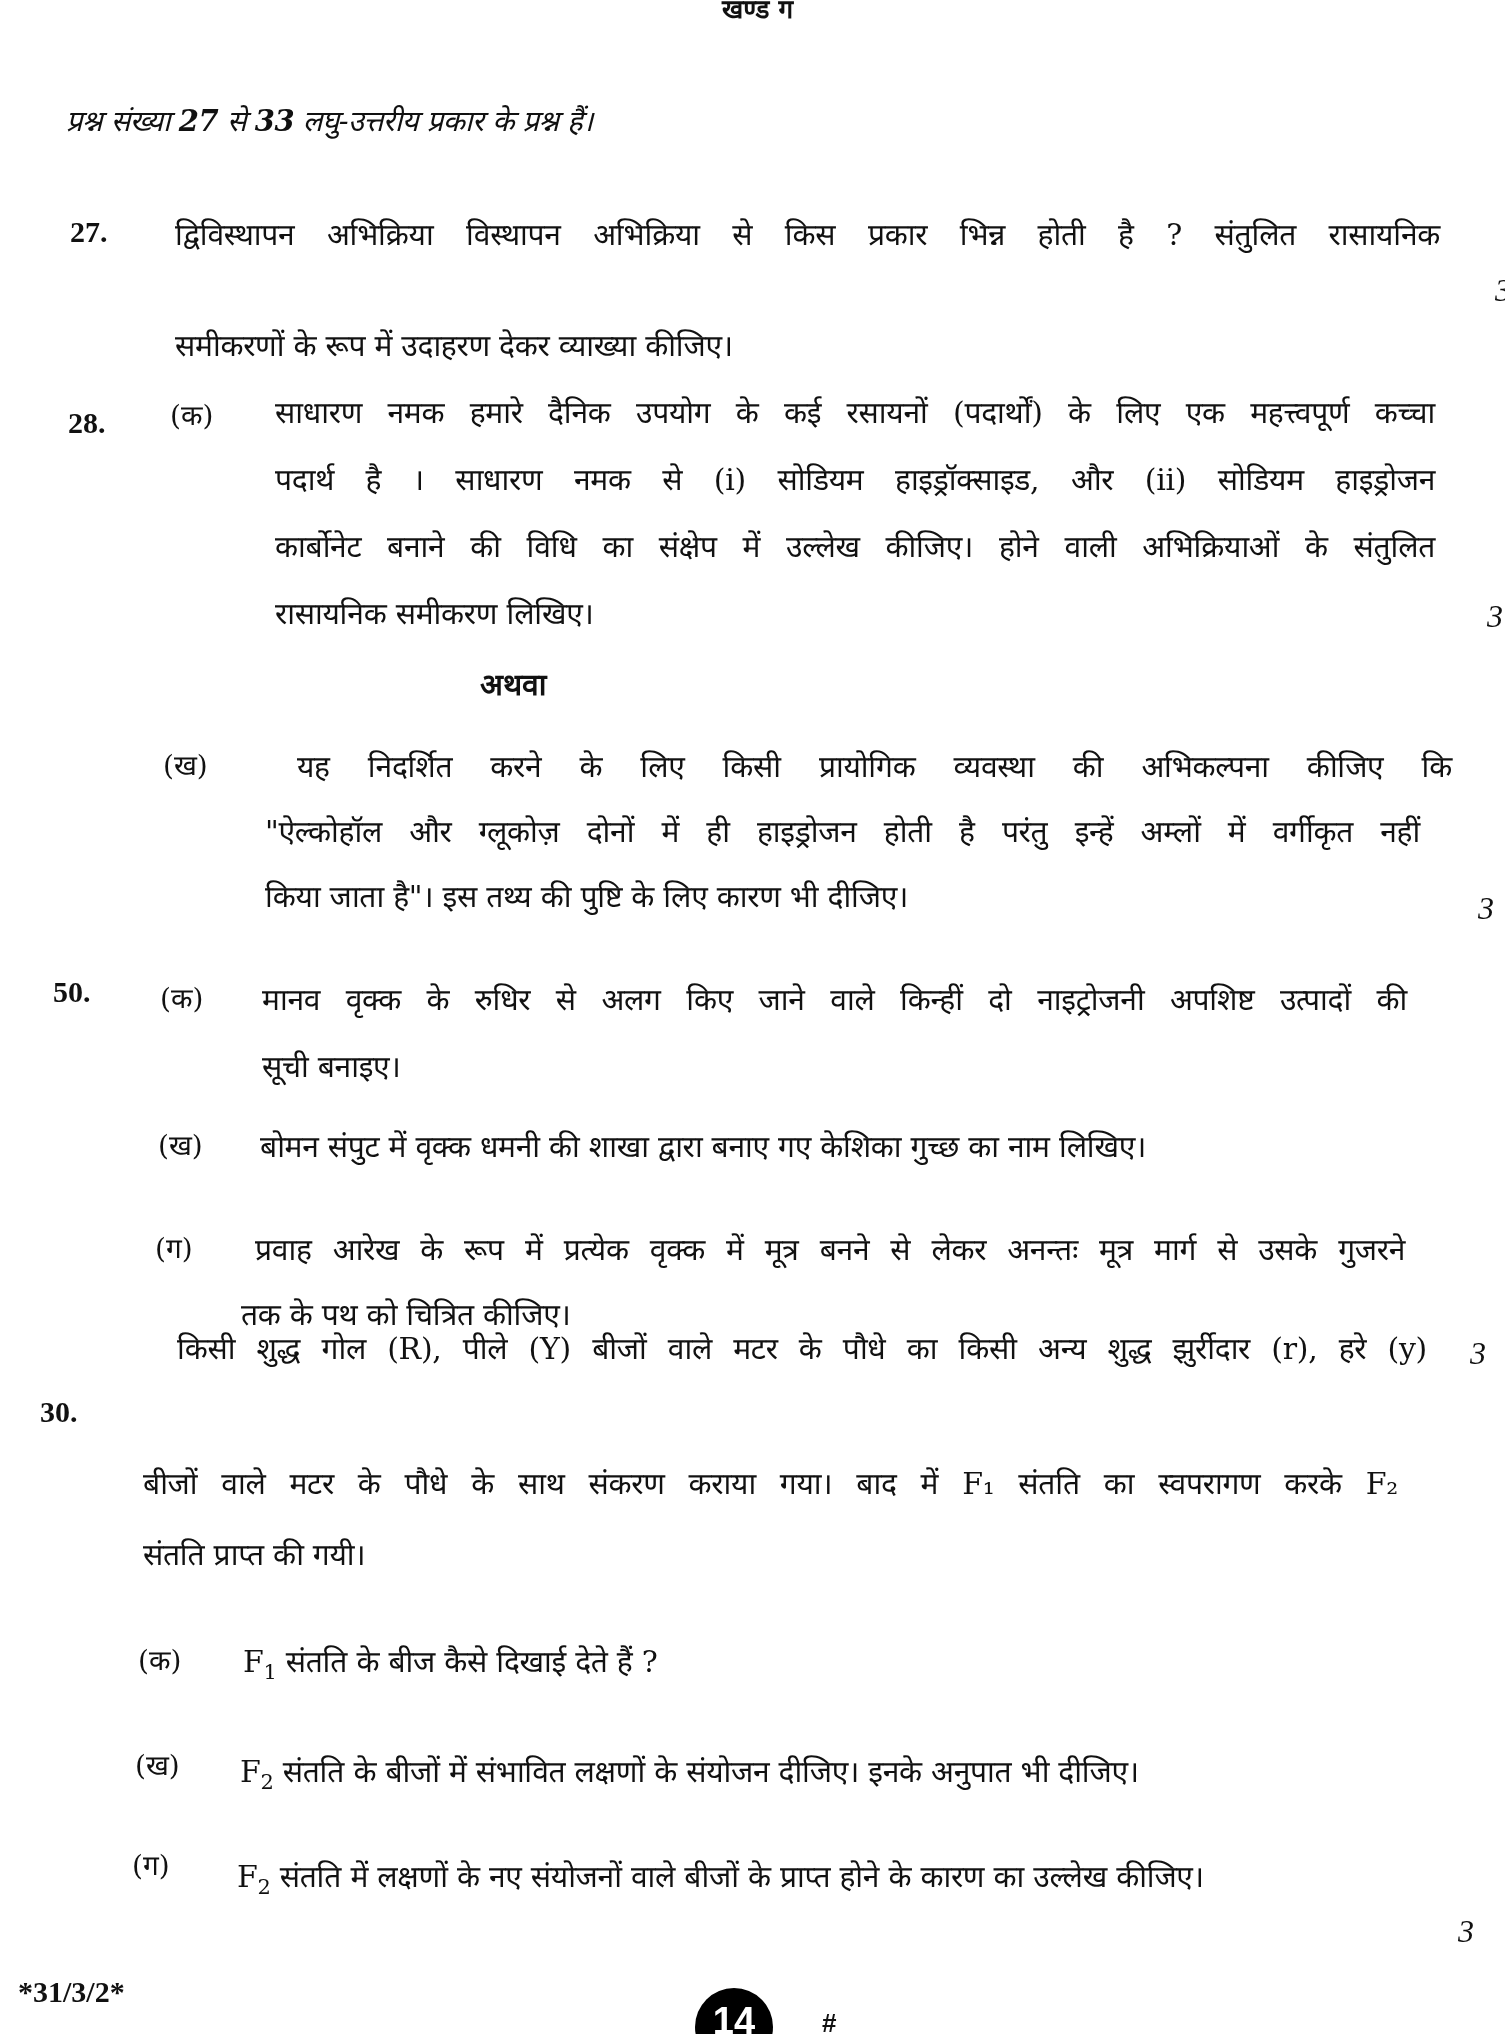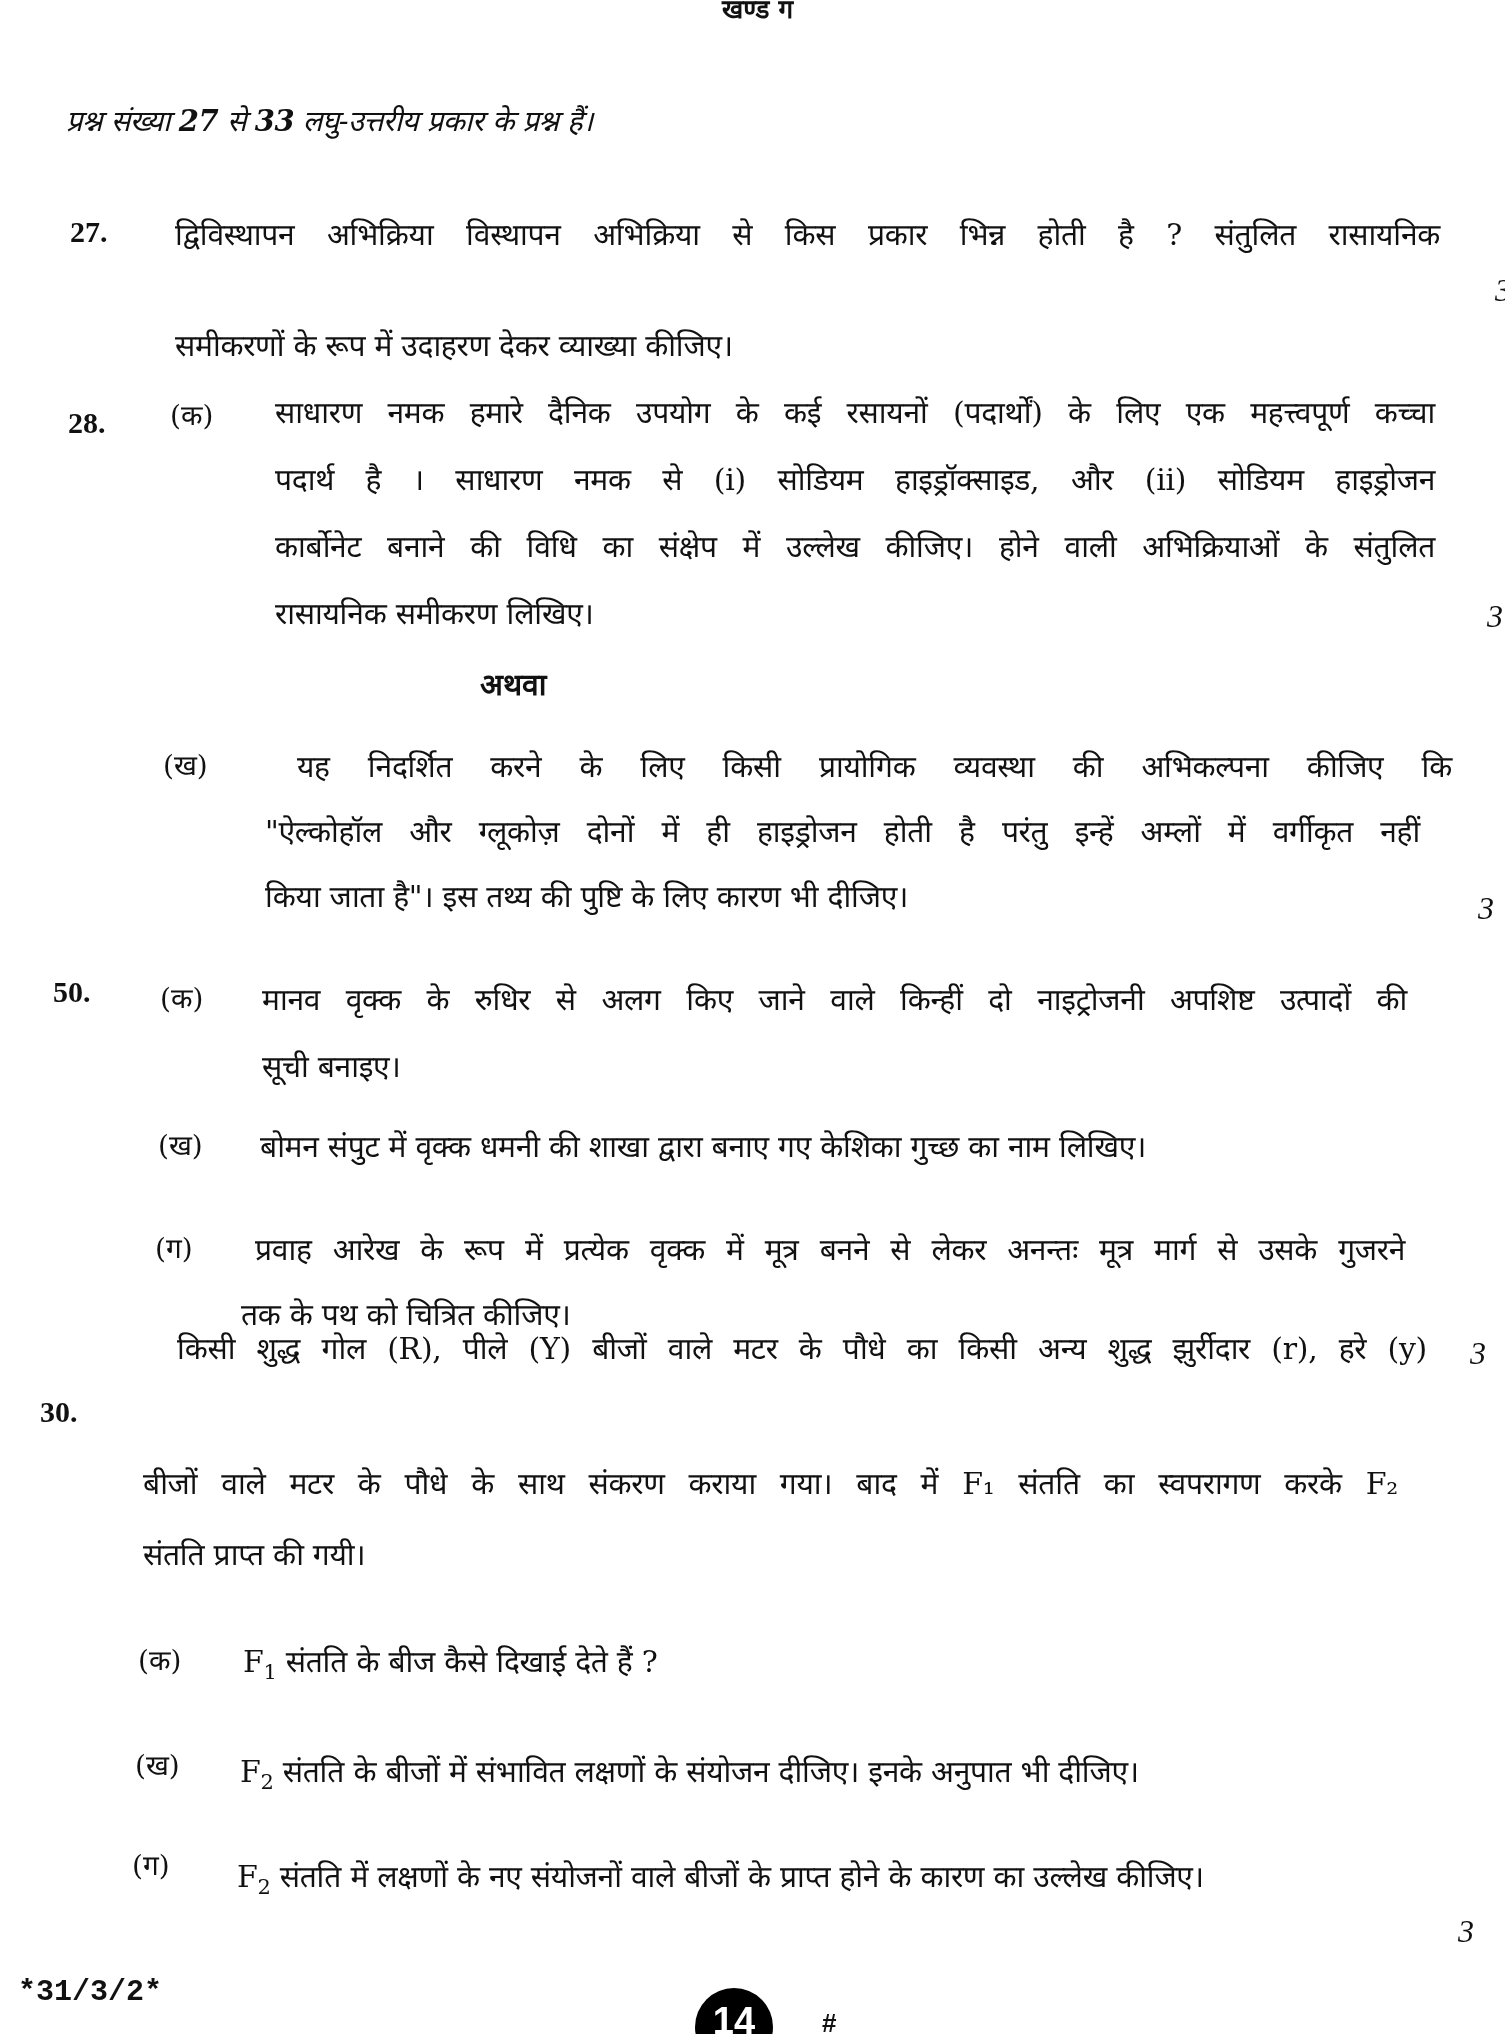--- a/index.html
+++ b/index.html
@@ -8,21 +8,21 @@
   .abs { position:absolute; }
   .hdr { left:722px; top:-10px; font-size:26px; font-weight:bold; }
   .instr { left:66px; top:100px; font-size:29px; font-style:italic; letter-spacing:-0.5px; }
   .instr b { }
   .qnum { font-size:30px; font-weight:bold; font-family:"Liberation Serif", serif; }
   .lbl { font-size:28px; }
   .line { font-size:30px; white-space:nowrap; letter-spacing:-0.3px; }
   .just { text-align:justify; text-align-last:justify; white-space:normal; }
   .mark { font-size:32px; font-style:italic; font-family:"Liberation Serif", serif; }
   .or { font-size:30px; font-weight:bold; }
-  .foot { left:18px; top:1975px; font-size:30px; font-weight:bold; font-family:Liberation Mono, monospace; }
+  .foot { left:18px; top:1975px; font-size:30px; font-weight:bold; font-family:Liberation Serif, serif; }
   .pgcircle { left:695px; top:1988px; width:78px; height:78px; border-radius:50%; background:#000;
               color:#fff; font-weight:bold; font-size:38px; text-align:center; line-height:66px;
               font-family:"Liberation Sans", sans-serif; }
   .hash { left:822px; top:2008px; font-size:26px; font-weight:bold; font-family:"Liberation Sans", sans-serif; }
   sub { font-size:0.7em; vertical-align:-0.35em; }
 </style>
 </head>
 <body>
 
 <div class="abs hdr">खण्ड ग</div>

